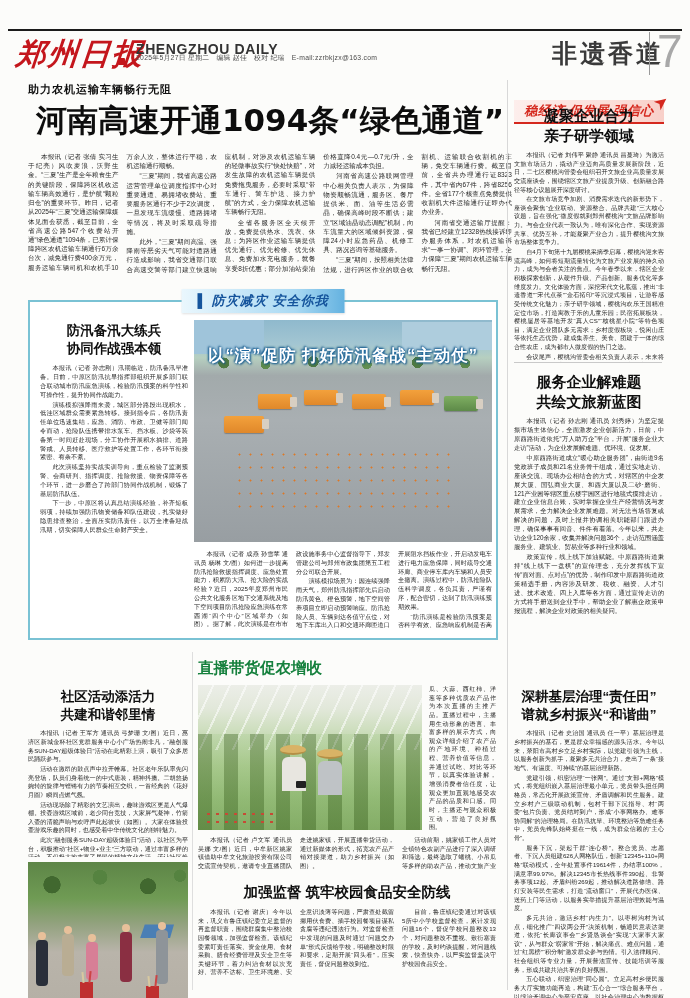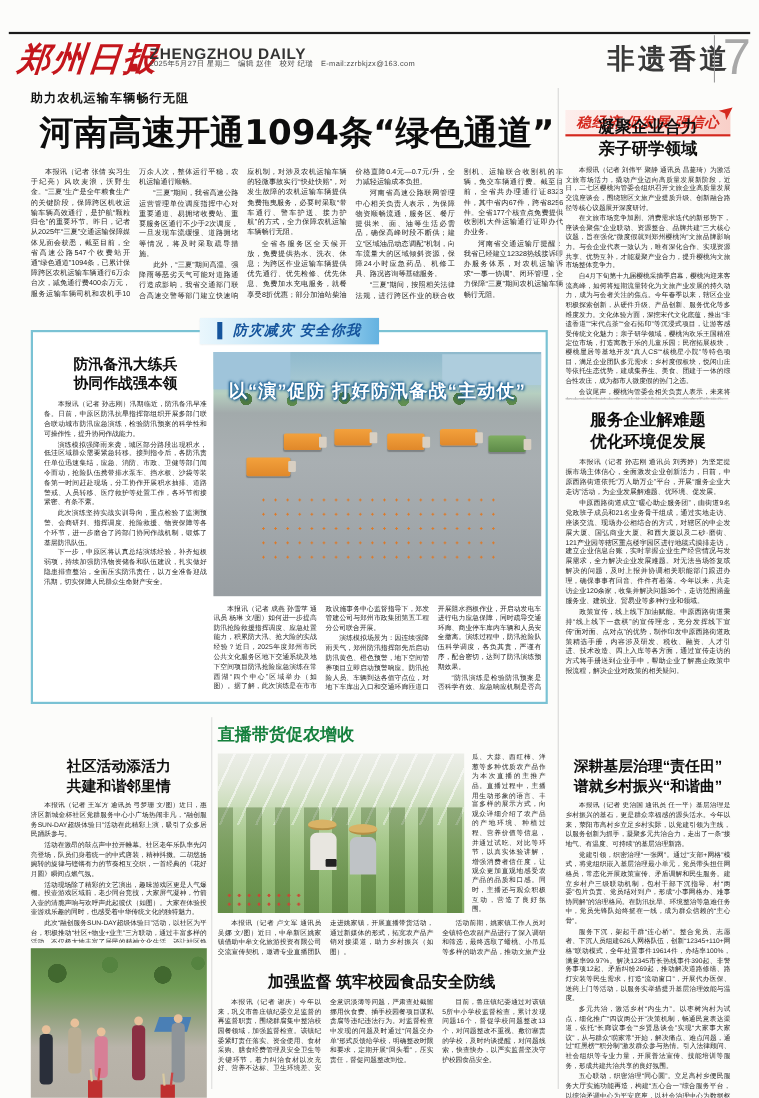--- a/index.html
+++ b/index.html
@@ -171,21 +171,21 @@
     <p>自4月下旬第十九届樱桃采摘季启幕，樱桃沟迎来客流高峰，如何将短期流量转化为文旅产业发展的持久动力，成为与会者关注的焦点。今年春季以来，辖区企业积极探索创新，从硬件升级、产品创新、服务优化等多维度发力。文化体验方面，深挖宋代文化底蕴，推出“非遗香道”“宋代点茶”“金石拓印”等沉浸式项目，让游客感受传统文化魅力；亲子研学领域，樱桃沟欢乐王国精准定位市场，打造寓教于乐的儿童乐园；民宿拓展板块，樱桃屋居等基地开发“真人CS”“核桃星小院”等特色项目，满足企业团队多元需求；乡村度假板块，悦闲山庄等依托生态优势，建成集养生、美食、团建于一体的综合性农庄，成为都市人微度假的热门之选。</p>
     <p>会议尾声，樱桃沟管委会相关负责人表示，未来将加大政策支持力度，从基础设施建设、营商环境优化、企业交流平台搭建等多方面入手，为文旅企业发展提供全方位服务。同时，积极引导企业创新产品、提升服务，携手推动樱桃沟文旅产业再上新台阶。</p>
   </div>
 </div>
 
 <div class="abs r-divider"></div>
 
 <div class="abs r-art r-mid">
   <h2>
     <span style="display:block">服务企业解难题</span>
-    <span style="display:block">优化环境促发展</span>
+    <span style="display:block">共绘文旅新蓝图</span>
   </h2>
   <div class="body-txt">
     <p>本报讯（记者 孙志刚 通讯员 刘秀婷）为坚定提振市场主体信心，全面激发企业创新活力，日前，中原西路街道依托“万人助万企”平台，开展“服务企业大走访”活动，为企业发展解难题、优环境、促发展。</p>
     <p>中原西路街道成立“暖心助企服务团”，由街道9名党政班子成员和21名业务骨干组成，通过实地走访、座谈交流、现场办公相结合的方式，对辖区的中企发展大厦、国弘商业大厦、和西大厦以及二砂·磨街、121产业园等辖区重点楼宇园区进行地毯式摸排走访，建立企业信息台账，实时掌握企业生产经营情况与发展需求，全力解决企业发展难题。对无法当场答复或解决的问题，及时上报并协调相关职能部门跟进办理，确保事事有回音、件件有着落。今年以来，共走访企业120余家，收集并解决问题36个，走访范围涵盖服务业、建筑业、贸易业等多种行业和领域。</p>
     <p>政策宣传，线上线下加油赋能。中原西路街道秉持“线上线下一盘棋”的宣传理念，充分发挥线下宣传“面对面、点对点”的优势，制作印发中原西路街道政策精选手册，内容涉及研发、税收、融资、人才引进、技术改造、四上入库等各方面，通过宣传走访的方式将手册送到企业手中，帮助企业了解惠企政策申报流程，解决企业对政策的相关疑问。</p>
   </div>
 </div>
 
 <div class="abs dbox">
   <div class="dbanner">

